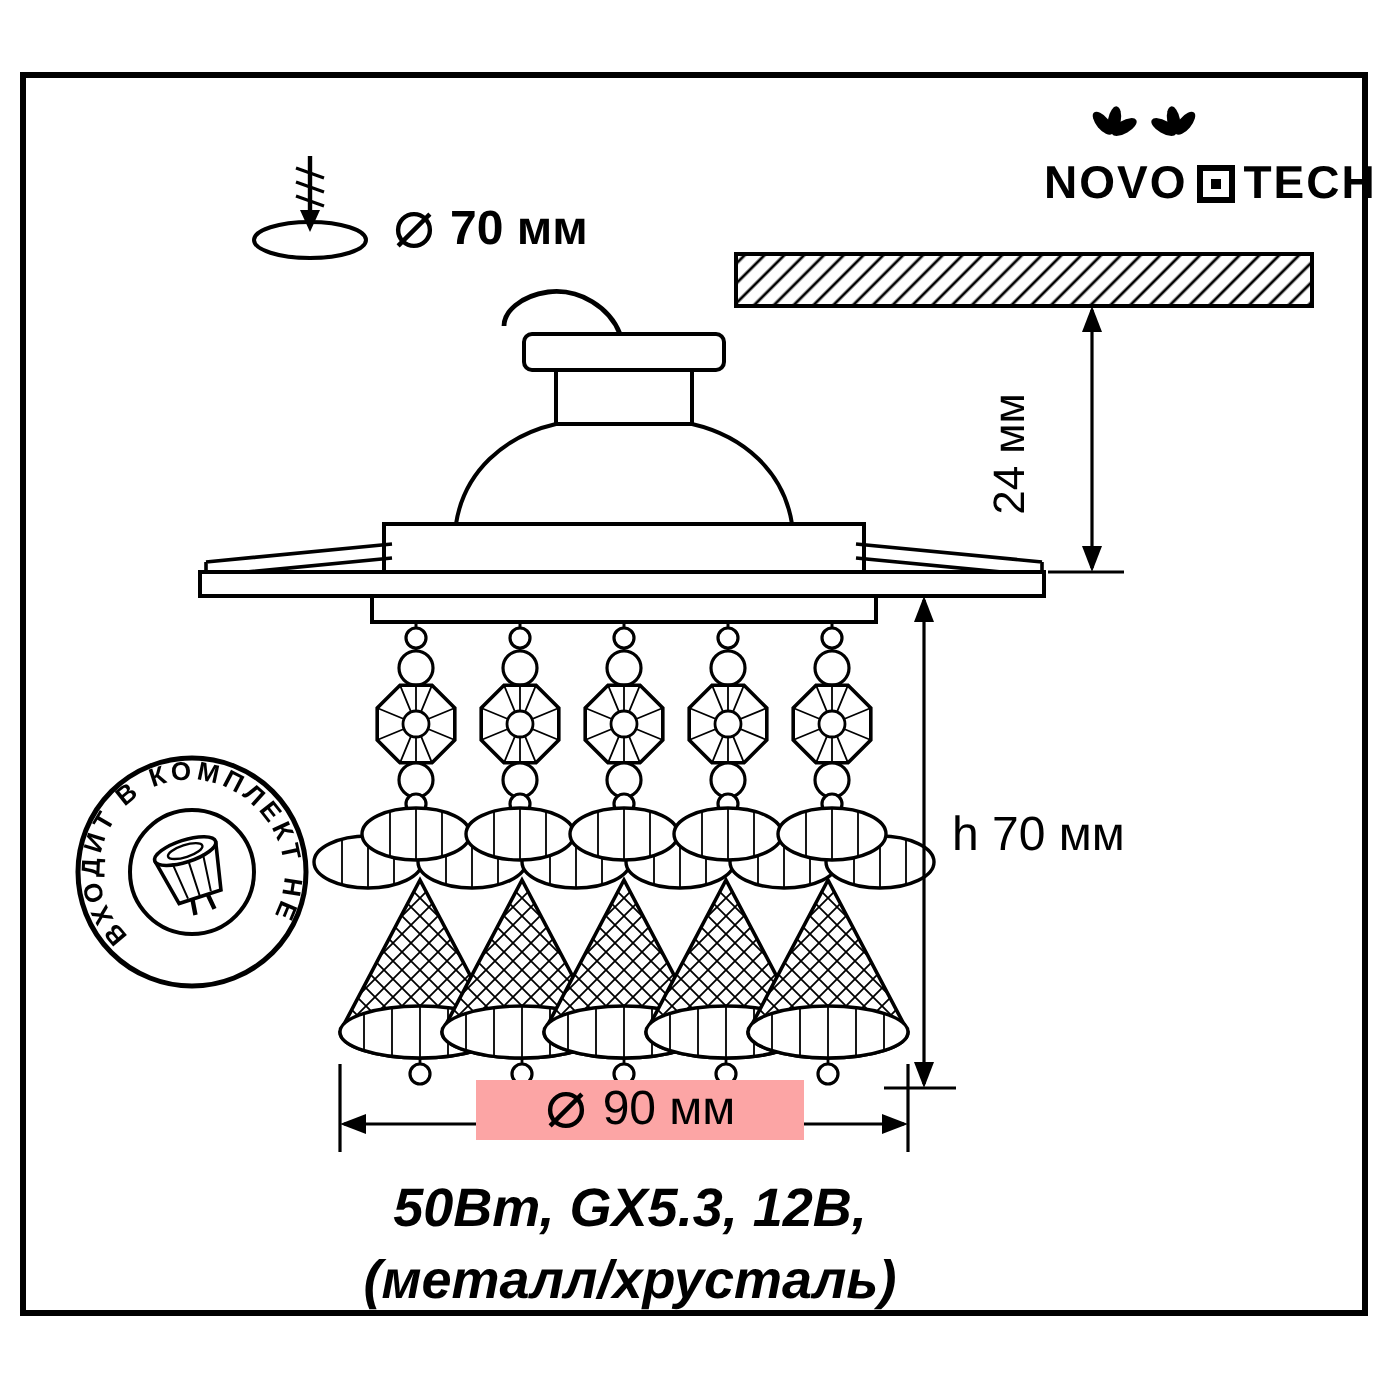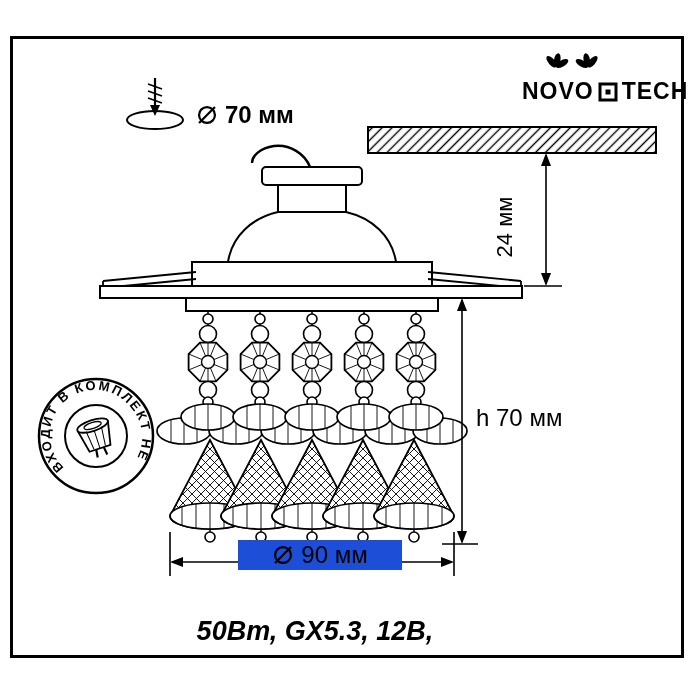--- a/index.html
+++ b/index.html
@@ -10,22 +10,22 @@
   }
   .frame{position:absolute;left:10px;top:36px;width:674px;height:622px;
     border:3px solid #000;box-sizing:border-box;}
   svg.drawing{position:absolute;left:0;top:0;}
   .label{position:absolute;font-size:24px;white-space:nowrap;}
   .cutout{left:196px;top:101px;display:flex;align-items:center;gap:7px;font-weight:bold;}
   .dim24{left:470px;top:214px;width:70px;text-align:center;font-size:22px;
     transform:rotate(-90deg);transform-origin:center;}
   .dimh{left:476px;top:404px;}
   .dia90{left:238px;top:540px;width:156px;display:flex;align-items:center;
-    justify-content:center;gap:7px;background:#1d4ed8;padding:1px 4px;}
-  .specs{position:absolute;left:85px;top:613px;width:460px;text-align:center;
+    justify-content:center;gap:7px;background:#fca5a5;padding:1px 4px;}
+  .specs{position:absolute;left:85px;top:586px;width:460px;text-align:center;
     font-weight:bold;font-style:italic;font-size:27px;line-height:1.35;}
   .logo{position:absolute;left:522px;top:52px;}
   .logo-orn{display:block;margin-left:16px;}
   .logo-text{display:flex;align-items:center;gap:4px;font-weight:bold;
     font-size:23px;letter-spacing:1px;justify-content:center;}
 </style>
 </head>
 <body>
 
 <div class="frame"></div>
@@ -178,20 +178,21 @@
 <div class="label dia90">
   <svg width="22" height="22" viewBox="0 0 18 18">
     <circle cx="9" cy="9" r="6.5" fill="none" stroke="#000" stroke-width="1.8"></circle>
     <line x1="2.5" y1="15.5" x2="15.5" y2="2.5" stroke="#000" stroke-width="1.8"></line>
   </svg>
   <span>90 мм</span>
 </div>
 
 <div class="specs">
   <div>50Вт, GX5.3, 12В,</div>
+  <div>(металл/хрусталь)</div>
 </div>
 
 <div class="logo">
   <svg class="logo-orn" width="70" height="26" viewBox="0 0 70 26">
     <g transform="translate(18,15)">
       <ellipse rx="3.2" ry="7" transform="rotate(-40) translate(0,-7)" fill="#000"></ellipse>
       <ellipse rx="3.2" ry="7" transform="rotate(10) translate(0,-7)" fill="#000"></ellipse>
       <ellipse rx="3.2" ry="7" transform="rotate(60) translate(0,-7)" fill="#000"></ellipse>
     </g>
     <g transform="translate(50,15)">

